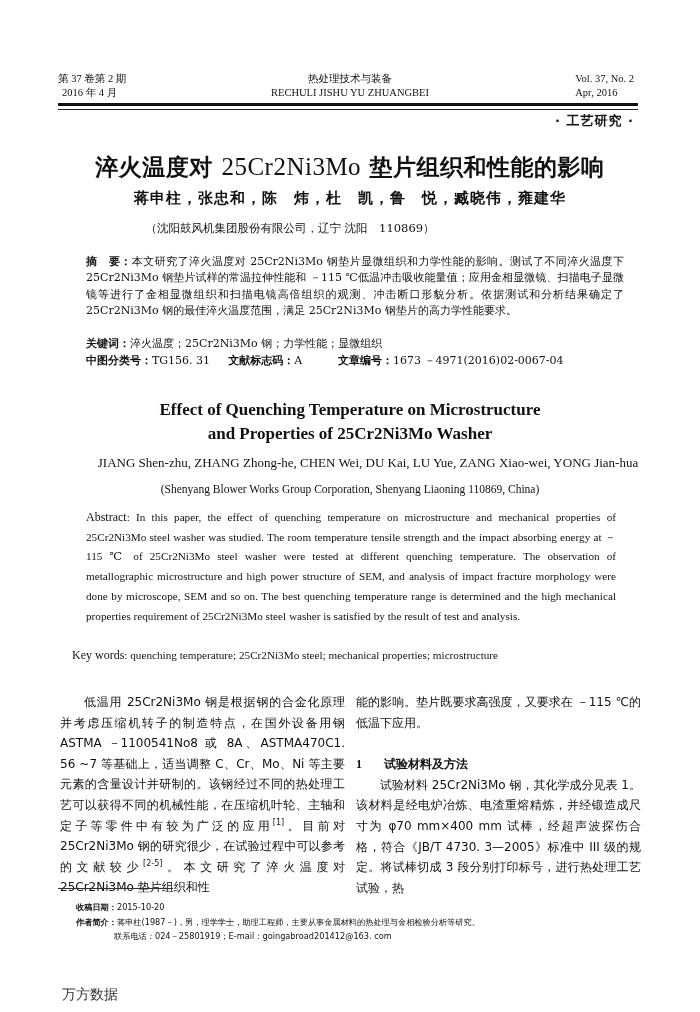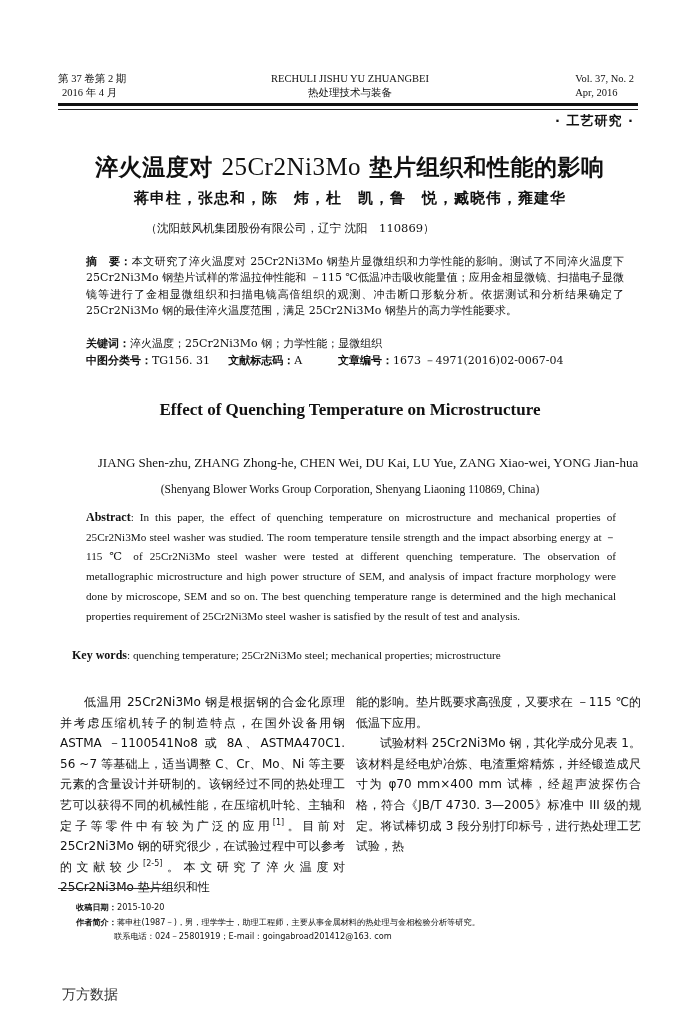--- a/index.html
+++ b/index.html
@@ -31,21 +31,21 @@
       font-family: "DejaVu Serif", serif; }
     .clc { left: 86px; width: 560px; top: 347px; font-size: 11px; line-height: 16px;
       font-family: "DejaVu Serif", serif; }
     .clc span.gap { display: inline-block; width: 18px; }
     .title-en { left: 0; width: 700px; top: 392px; text-align: center; font-size: 17px; font-weight: bold;
       line-height: 24px; }
     .authors-en { left: 0; width: 700px; top: 449px; text-align: center; font-size: 13px; padding-left: 18px; }
     .affil-en { left: 0; width: 700px; top: 477px; text-align: center; font-size: 11.5px; }
     .abstract-en { left: 86px; width: 530px; top: 502px; font-size: 11.2px; line-height: 19.7px;
       text-align: justify; }
-    .abstract-en b, .kw-en b { font-weight: bold; font-size: 12px; }
+    .abstract-en b, .kw-en b { font-weight: normal; font-size: 12px; }
     .kw-en { left: 72px; width: 560px; top: 640px; font-size: 11.2px; line-height: 19px; }
     .body-col { width: 285px; font-size: 12px; line-height: 20.6px; font-family: "DejaVu Sans", sans-serif;
       text-align: justify; }
     .col-left { left: 60px; top: 686px; }
     .col-right { left: 356px; top: 686px; }
     .indent { text-indent: 24px; }
     .sec-head { font-weight: bold; margin-top: 21px; }
     .sec-head .num { display: inline-block; width: 28px; font-family: "Liberation Serif", serif; }
     sup { font-size: 8px; line-height: 0; }
     .foot-rule { left: 58px; width: 115px; top: 882px; height: 1px; background: #333; }
@@ -57,54 +57,56 @@
     .watermark { left: 62px; top: 980px; font-size: 14px; color: #333; font-family: "DejaVu Sans", sans-serif; }
   </style>
 </head>
 <body>
 
 <div class="abs hdr hdr-left">
   <div>第 37 卷第 2 期</div>
   <div>2016 年 4 月</div>
 </div>
 <div class="abs hdr hdr-center">
+  <div>热处理技术与装备</div>
   <div>RECHULI JISHU YU ZHUANGBEI</div>
-  <div>热处理技术与装备</div>
 </div>
 <div class="abs hdr hdr-right">
   <div>Vol. 37, No. 2</div>
   <div>Apr, 2016</div>
 </div>
 <div class="abs rule-thick"></div>
 <div class="abs rule-thin"></div>
 <div class="abs column-tag">· 工艺研究 ·</div>
 
 <div class="abs title-cn"><span>淬火温度对 </span><span class="latin">25Cr2Ni3Mo</span><span> 垫片组织和性能的影响</span></div>
 <div class="abs authors-cn">蒋申柱，张忠和，陈　炜，杜　凯，鲁　悦，臧晓伟，雍建华</div>
 <div class="abs affil-cn">（沈阳鼓风机集团股份有限公司，辽宁 沈阳　110869）</div>
 
 <div class="abs abstract-cn"><b>摘　要：</b><span>本文研究了淬火温度对 25Cr2Ni3Mo 钢垫片显微组织和力学性能的影响。测试了不同淬火温度下 25Cr2Ni3Mo 钢垫片试样的常温拉伸性能和 －115 ℃低温冲击吸收能量值；应用金相显微镜、扫描电子显微镜等进行了金相显微组织和扫描电镜高倍组织的观测、冲击断口形貌分析。依据测试和分析结果确定了 25Cr2Ni3Mo 钢的最佳淬火温度范围，满足 25Cr2Ni3Mo 钢垫片的高力学性能要求。</span></div>
 <div class="abs kw-cn"><b>关键词：</b><span>淬火温度；25Cr2Ni3Mo 钢；力学性能；显微组织</span></div>
 <div class="abs clc"><b>中图分类号：</b><span>TG156. 31</span><span class="gap"></span><b>文献标志码：</b><span>A</span><span class="gap"></span><span class="gap"></span><b>文章编号：</b><span>1673 －4971(2016)02-0067-04</span></div>
 
 <div class="abs title-en">
   <div>Effect of Quenching Temperature on Microstructure</div>
+  <div>and Properties of 25Cr2Ni3Mo Washer</div>
 </div>
 <div class="abs authors-en">JIANG Shen-zhu, ZHANG Zhong-he, CHEN Wei, DU Kai, LU Yue, ZANG Xiao-wei, YONG Jian-hua</div>
 <div class="abs affil-en">(Shenyang Blower Works Group Corporation, Shenyang Liaoning 110869, China)</div>
 
 <div class="abs abstract-en"><b>Abstract</b><span>: In this paper, the effect of quenching temperature on microstructure and mechanical properties of 25Cr2Ni3Mo steel washer was studied. The room temperature tensile strength and the impact absorbing energy at －115 ℃ of 25Cr2Ni3Mo steel washer were tested at different quenching temperature. The observation of metallographic microstructure and high power structure of SEM, and analysis of impact fracture morphology were done by microscope, SEM and so on. The best quenching temperature range is determined and the high mechanical properties requirement of 25Cr2Ni3Mo steel washer is satisfied by the result of test and analysis.</span></div>
 <div class="abs kw-en"><b>Key words</b><span>: quenching temperature; 25Cr2Ni3Mo steel; mechanical properties; microstructure</span></div>
 
 <div class="abs body-col col-left">
   <div class="indent"><span>低温用 25Cr2Ni3Mo 钢是根据钢的合金化原理并考虑压缩机转子的制造特点，在国外设备用钢 ASTMA －1100541No8 或 8A、ASTMA470C1. 56 ~7 等基础上，适当调整 C、Cr、Mo、Ni 等主要元素的含量设计并研制的。该钢经过不同的热处理工艺可以获得不同的机械性能，在压缩机叶轮、主轴和定子等零件中有较为广泛的应用</span><sup>[1]</sup><span>。目前对 25Cr2Ni3Mo 钢的研究很少，在试验过程中可以参考的文献较少</span><sup>[2-5]</sup><span>。本文研究了淬火温度对 25Cr2Ni3Mo 垫片组织和性</span></div>
 </div>
 
 <div class="abs body-col col-right">
   <div>能的影响。垫片既要求高强度，又要求在 －115 ℃的低温下应用。</div>
+  <div class="sec-head"><span class="num">1</span><span>试验材料及方法</span></div>
   <div class="indent">试验材料 25Cr2Ni3Mo 钢，其化学成分见表 1。该材料是经电炉冶炼、电渣重熔精炼，并经锻造成尺寸为 φ70 mm×400 mm 试棒，经超声波探伤合格，符合《JB/T 4730. 3—2005》标准中 III 级的规定。将试棒切成 3 段分别打印标号，进行热处理工艺试验，热</div>
 </div>
 
 <div class="abs foot-rule"></div>
 <div class="abs foot foot1"><b>收稿日期：</b><span>2015-10-20</span></div>
 <div class="abs foot foot2"><b>作者简介：</b><span>蒋申柱(1987－)，男，理学学士，助理工程师，主要从事金属材料的热处理与金相检验分析等研究。</span></div>
 <div class="abs foot foot3">联系电话：024－25801919；E-mail：goingabroad201412@163. com</div>
 
 <div class="abs watermark">万方数据</div>
 

